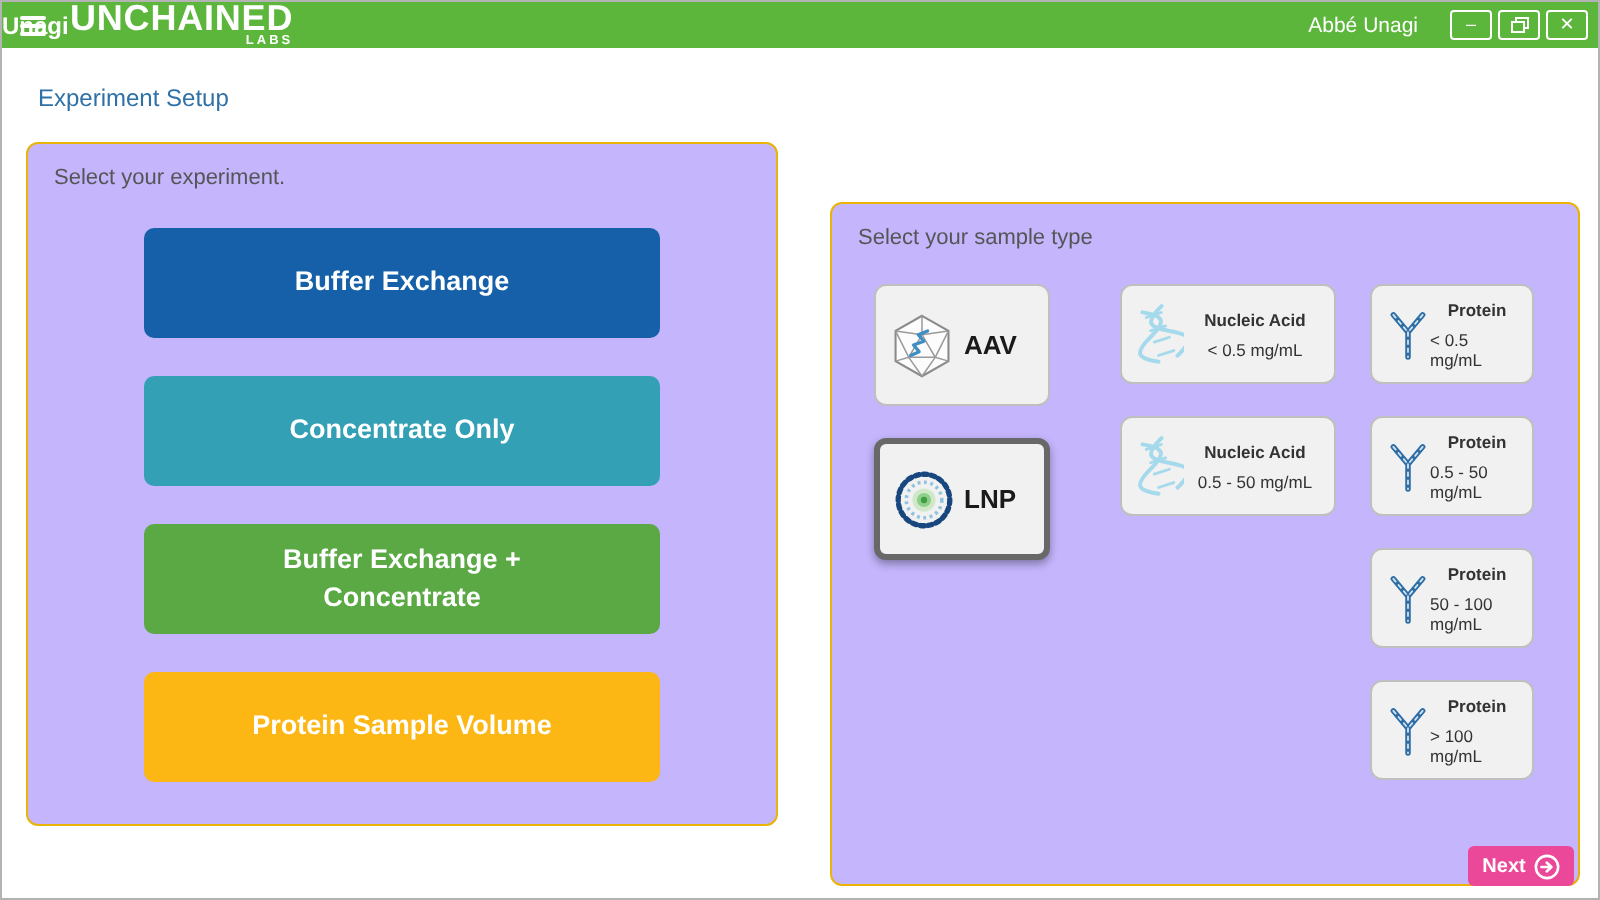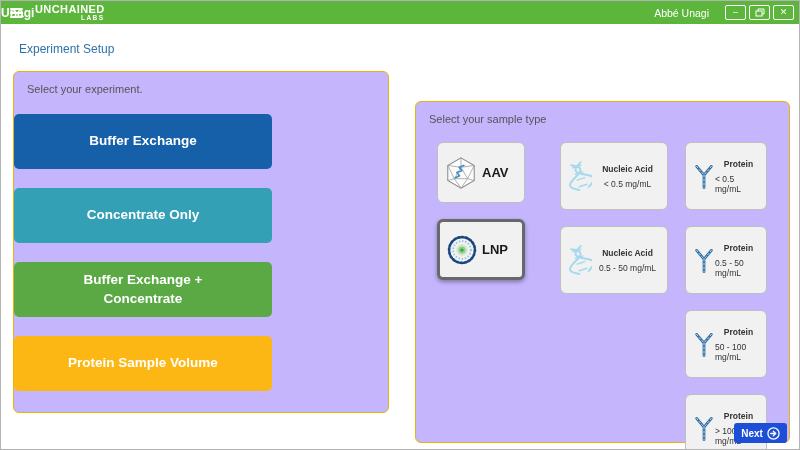--- a/index.html
+++ b/index.html
@@ -9,61 +9,61 @@
     border:1px solid #b3b3b3; overflow:hidden;
   }
   
   .titlebar {
     position:absolute; top:0; left:0; right:0; height:23px;
     background:#5cb63c; display:flex; align-items:center; color:#fff;
   }
   .hamburger { margin-left:7px; display:flex; flex-direction:column; gap:2px; cursor:pointer; padding:3px 2px; }
   .hamburger span { display:block; width:13px; height:2px; background:#fff; border-radius:1px; }
   .brand { margin-left:10px; display:flex; flex-direction:column; line-height:1; }
-  .brand-main { font-size:11px; font-weight:800; letter-spacing:.4px;text-align:center; }
+  .brand-main { font-size:18px; font-weight:800; letter-spacing:.4px;text-align:center; }
   .brand-sub { font-size:6.5px; font-weight:700; letter-spacing:1.5px; align-self:flex-end; margin-top:0px; }
   .tb-title {
     position:absolute; left:0; right:0; 
     font-size:12px; font-weight:600; pointer-events:none;
   }
   .tb-right { margin-left:auto; display:flex; align-items:center; z-index:2; }
   .user-name { font-size:10.5px; margin-right:16px; }
   .win-controls { display:flex; gap:3px; margin-right:5px; }
   .win-btn {
     width:21px; height:15px; background:transparent; border:1px solid #fff;
     border-radius:2px; color:#fff; font-size:9px; line-height:1;
     display:flex; align-items:center; justify-content:center; cursor:pointer; padding:0;
   }
   
   .page-title { position:absolute; left:18px; top:41px; font-size:12px; font-weight:400; color:#2f71a7; }
   .panel { position:absolute; top:70px; height:342px; background:#c4b5fd; border:1px solid #eab308; border-radius:6px; }
   .panel-exp { left:12px; width:376px; }
   .panel-sample { left:414px; width:375px;margin-top:30px; }
   .panel-label { padding:11px 0 0 13px; font-size:11px; color:#555; }
   
-  .btn-col { margin-top:19px; display:flex; flex-direction:column; gap:19px; }
+  .btn-col { margin-top:19px; display:flex; flex-direction:column; align-items:center; gap:19px; }
   .exp-btn {
     width:258px; min-height:55px; border:none; border-radius:5px;
     color:#fff; font-family:inherit; font-size:13.5px; font-weight:700;
     line-height:1.35; white-space:pre-line; cursor:pointer;
   }
   
   .tile-area { position:absolute; top:40px; left:21px; display:flex; }
   .tile-col { display:flex; flex-direction:column; gap:16px; }
   .col-av  { width:88px; }
   .col-na  { width:108px; margin-left:35px; }
   .col-pr  { width:82px;  margin-left:17px; }
   .tile {
     background:#f1f1f1; border:1px solid #bfbfbf; border-radius:6px;
     display:flex; align-items:center; cursor:pointer;
   }
   .tile-big { height:61px; padding:0 5px 0 6px; gap:4px; }
   .tile-big .tile-label { font-size:13px; font-weight:700; color:#1a1a1a; }
   .tile.selected { border:3px solid #686868; box-shadow:0 2px 4px rgba(0,0,0,.35); }
-  .tile-small { height:68px; padding:0 4px 0 7px; }
+  .tile-small { height:50px; padding:0 4px 0 7px; }
   .tile-text { flex:1; display:flex; flex-direction:column; align-items:center; gap:5px; }
   .tile-title { font-size:8.5px; font-weight:700; color:#333; }
   .tile-range { font-size:8.5px; color:#333; }
   .ticon { flex-shrink:0; }
   
   .next-btn {
     position:absolute; right:12px; bottom:6px; width:53px; height:20px;
     border:none; border-radius:3px; color:#fff; font-family:inherit;
     font-size:10px; font-weight:700; display:flex; align-items:center;
     justify-content:center; gap:4px; cursor:default;
@@ -215,21 +215,21 @@
           <div class="tile-text">
             <span class="tile-title">Protein</span>
             <span class="tile-range">&gt; 100 mg/mL</span>
           </div>
         </div>
       </div>
 
     </div>
   </section>
 
-  <button class="next-btn" style="background-color: #1d4ed8;">
+  <button class="next-btn" style="background-color: #ec4899;">
     <span>Next</span>
     <svg width="13" height="13" viewBox="0 0 14 14">
       <circle cx="7" cy="7" r="6" fill="none" stroke="#fff" stroke-width="1.4"></circle>
       <path d="M4,7 H9 M6.8,4.6 L9.4,7 L6.8,9.4" fill="none" stroke="#fff" stroke-width="1.4" stroke-linecap="round" stroke-linejoin="round"></path>
     </svg>
   </button>
 
 </div>
 
 </body></html>

